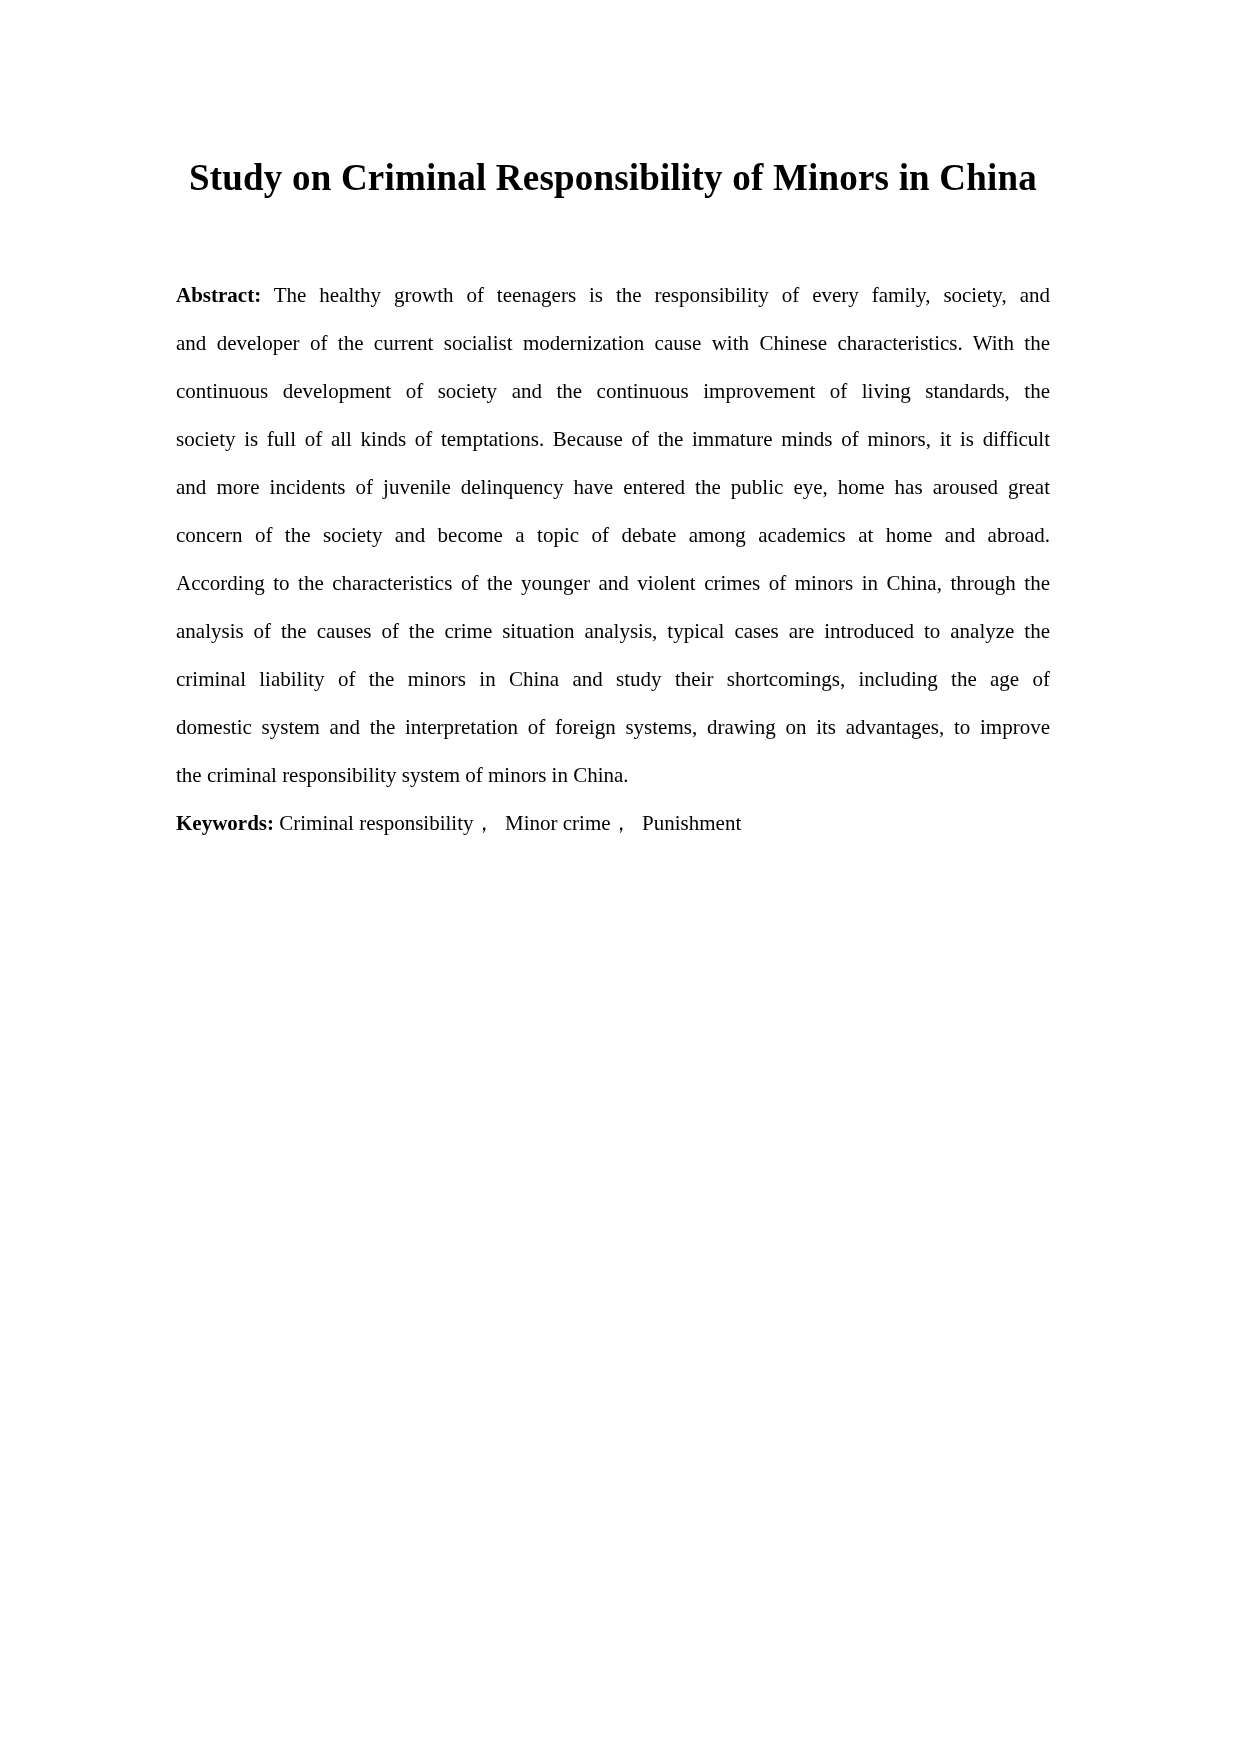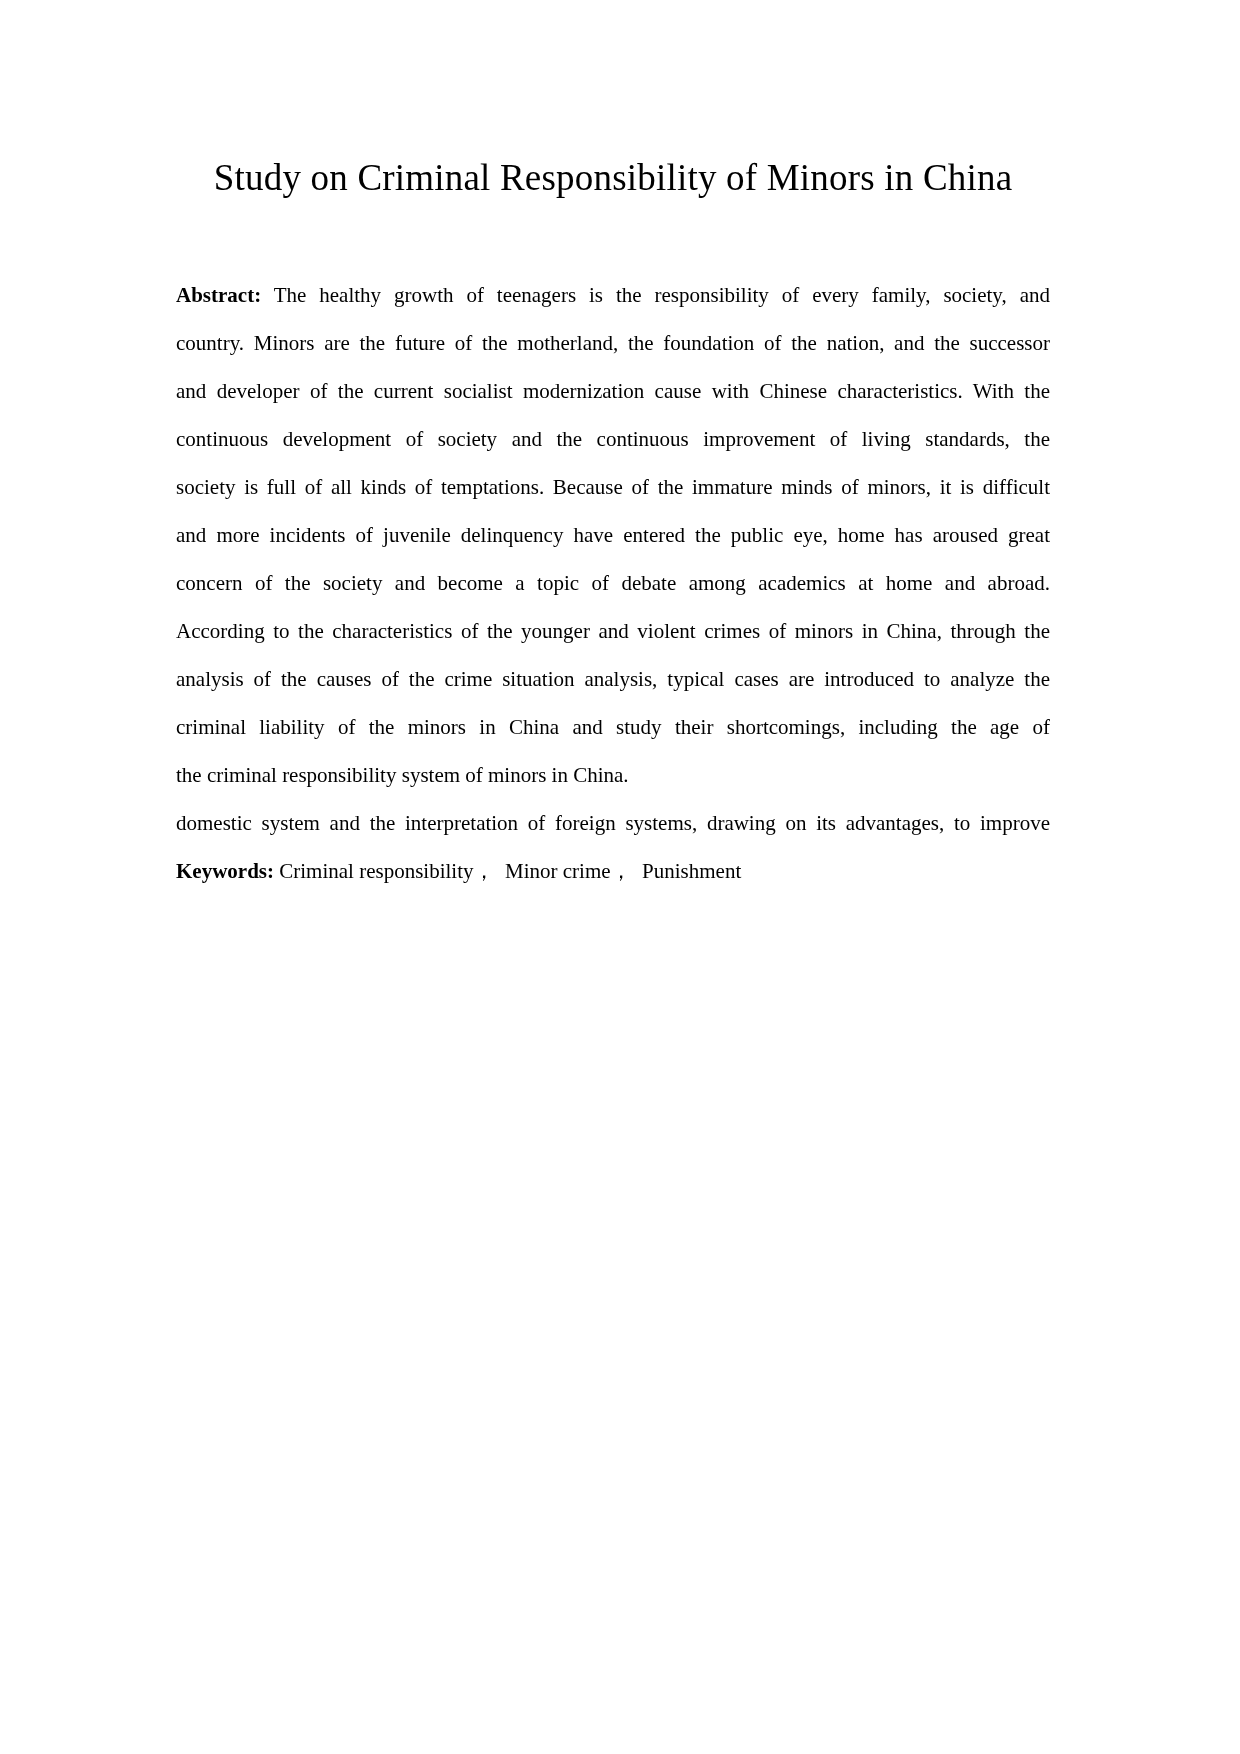--- a/index.html
+++ b/index.html
@@ -15,21 +15,21 @@
     color: #000000;
     box-sizing: border-box;
     padding: 0 190px 0 176px;
     font-family: "Liberation Serif", "DejaVu Serif", serif;
     overflow: hidden;
   }
   .title {
     margin: 156px 0 0 0;
     font-size: 37px;
     line-height: 44px;
-    font-weight: normal;
+    font-weight: bold;
     text-align: center;
     letter-spacing: 0.2px;
   }
   .abstract {
     margin-top: 71px;
     width: 874px;
     font-size: 21px;
     line-height: 48px;
   }
   .line {
@@ -51,29 +51,28 @@
 <body>
 
 <div class="page">
 
   <h1 class="title">Study on Criminal Responsibility of Minors in China</h1>
 
   <div class="abstract">
 
     <div class="line"><b class="lead">Abstract:</b> <span>The healthy growth of teenagers is the responsibility of every family, society, and</span></div>
 
-    <div class="line">country. Minors are the future of the motherland, the foundation of the nation, and the successor</div>
     <div class="line">and developer of the current socialist modernization cause with Chinese characteristics. With the</div>
     <div class="line">continuous development of society and the continuous improvement of living standards, the</div>
     <div class="line">society is full of all kinds of temptations. Because of the immature minds of minors, it is difficult</div>
     <div class="line">and more incidents of juvenile delinquency have entered the public eye, home has aroused great</div>
     <div class="line">concern of the society and become a topic of debate among academics at home and abroad.</div>
     <div class="line">According to the characteristics of the younger and violent crimes of minors in China, through the</div>
     <div class="line">analysis of the causes of the crime situation analysis, typical cases are introduced to analyze the</div>
     <div class="line">criminal liability of the minors in China and study their shortcomings, including the age of</div>
+    <div class="line">domestic system and the interpretation of foreign systems, drawing on its advantages, to improve</div>
     <div class="line last">the criminal responsibility system of minors in China.</div>
-    <div class="line">domestic system and the interpretation of foreign systems, drawing on its advantages, to improve</div>
 
     <div class="line last keywords"><b class="lead">Keywords:</b> <span>Criminal responsibility， Minor crime， Punishment</span></div>
 
   </div>
 
 </div>
 
 </body></html>

